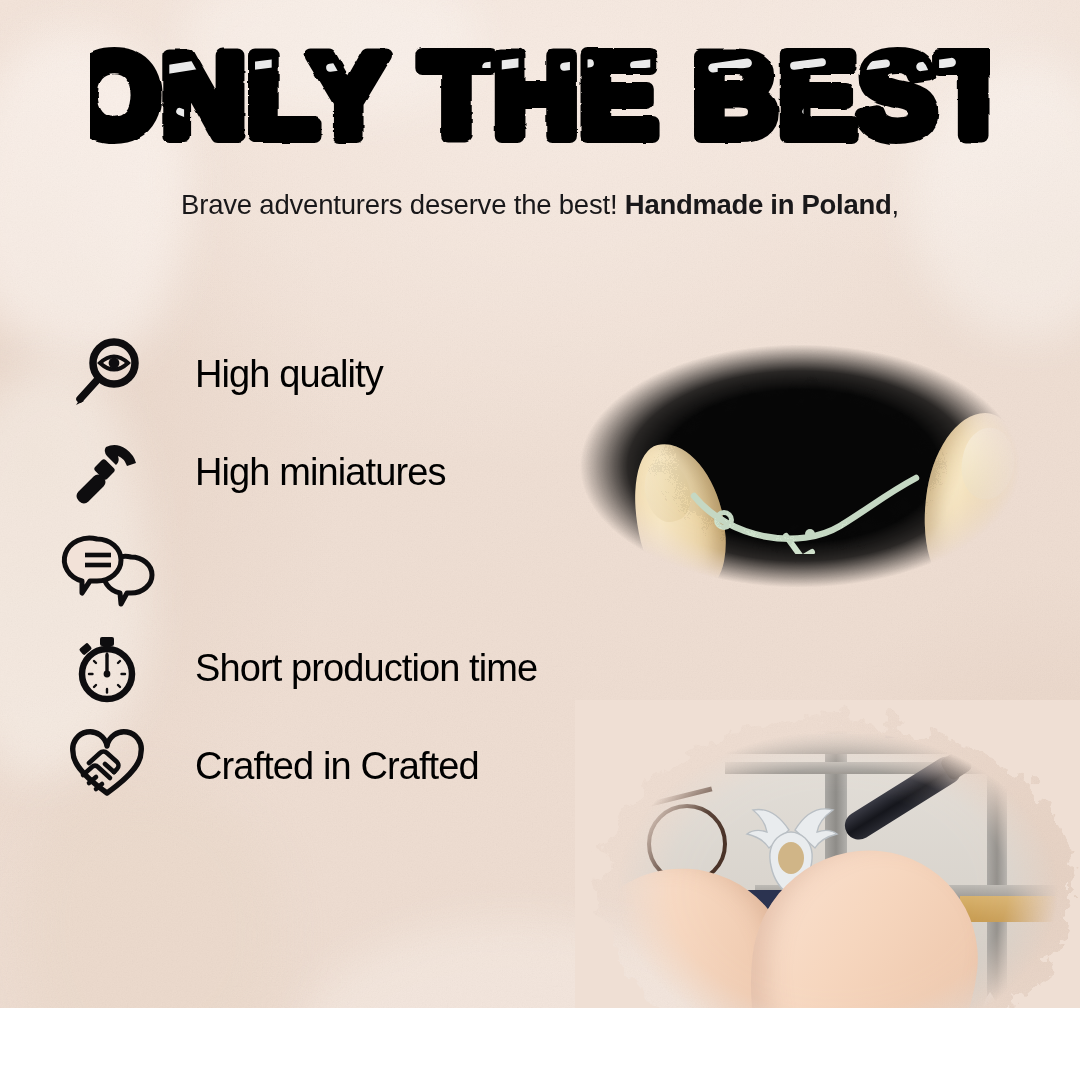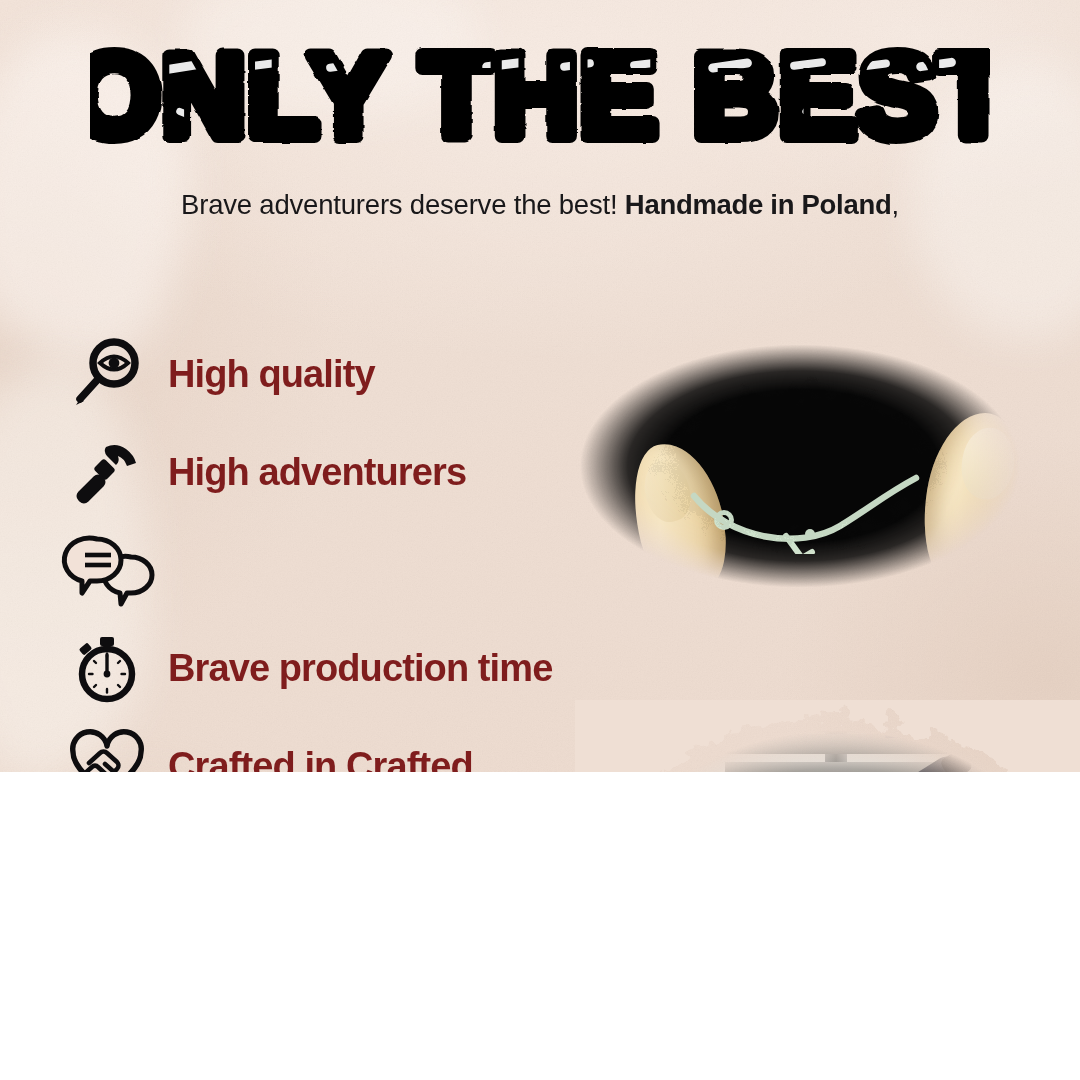--- a/index.html
+++ b/index.html
@@ -4,21 +4,21 @@
 <title>Only The Best — Product Feature Graphic</title>
 <style>
   html, body {
     margin: 0;
     padding: 0;
     background: #ffffff;
   }
   .canvas {
     position: relative;
     width: 1080px;
-    height: 772px;
+    height: 1008px;
     overflow: hidden;
     background: #f0e0d6;
     font-family: "Liberation Sans", sans-serif;
     -webkit-font-smoothing: antialiased;
   }
 
   
   .bg-base {
     position: absolute;
     inset: 0;
@@ -92,25 +92,26 @@
     flex: 0 0 90px;
     width: 90px;
     height: 80px;
     display: flex;
     align-items: center;
     justify-content: center;
   }
   .feature .ico svg { display: block; overflow: visible; }
   .feature .label {
     font-size: 38px;
-    font-weight: 700;
+    font-weight: 400;
     letter-spacing: -0.9px;
-    color: #7f1d1d;
+    color: #000000;
     white-space: nowrap;
     line-height: 1;
+    margin-left: 27px;
   }
   .feature.sm .label { font-size: 37px; }
 
   
   .photo {
     position: absolute;
     overflow: hidden;
   }
   .photo-top {
     left: 540px;
@@ -322,21 +323,21 @@
     <div class="feature">
       <span class="ico">
         <svg width="74" height="74" viewBox="0 0 74 74">
           <g fill="#0e0d0f">
             <path d="M36 12 q10 -5 20 2 q8 6 10 14 l-9 3 q-3 -8 -9 -10 q2 6 -2 9 l-9 -9 q-4 -5 -1 -9 Z"></path>
             <rect x="26" y="27" width="17" height="15" rx="3" transform="rotate(45 34.5 34.5)"></rect>
             <rect x="4" y="47" width="34" height="14" rx="6" transform="rotate(-45 21 54)"></rect>
           </g>
         </svg>
       </span>
-      <span class="label">High adventurers</span>
+      <span class="label">High miniatures</span>
     </div>
 
 
     <div class="feature sm">
       <span class="ico">
         <svg width="76" height="74" viewBox="0 0 76 74">
           <g fill="none" stroke="#0e0d0f" stroke-width="5" stroke-linejoin="round">
             <path d="M42 16 a21 18 0 1 1 0 36 l-4 0 l-6 11 l-1 -11 a21 18 0 0 1 11 -36 Z" transform="translate(20 8)"></path>
             <path d="M28 6 a24 21 0 1 1 0 42 l-7 0 l-8 12 l0 -12 a24 21 0 0 1 15 -42 Z" fill="#f2e2d8"></path>
             <line x1="16" y1="22" x2="42" y2="22" stroke-width="4.6"></line>
@@ -360,21 +361,21 @@
             <line x1="55" y1="43" x2="51.5" y2="43"></line>
             <line x1="37" y1="61.5" x2="37" y2="58"></line>
             <line x1="19" y1="43" x2="22.5" y2="43"></line>
             <line x1="50" y1="30" x2="48" y2="32"></line>
             <line x1="50" y1="56" x2="48" y2="54"></line>
             <line x1="24" y1="56" x2="26" y2="54"></line>
             <line x1="24" y1="30" x2="26" y2="32"></line>
           </g>
         </svg>
       </span>
-      <span class="label">Brave production time</span>
+      <span class="label">Short production time</span>
     </div>
 
     <div class="feature">
       <span class="ico">
         <svg width="76" height="74" viewBox="0 0 76 74">
           <path d="M38 64 C 10 44 4 32 4 23 A17 17 0 0 1 38 17 A17 17 0 0 1 72 23 C72 32 66 44 38 64 Z" fill="none" stroke="#0e0d0f" stroke-width="5.4" stroke-linejoin="round"></path>
           <g fill="none" stroke="#0e0d0f" stroke-width="4.6" stroke-linejoin="round" stroke-linecap="round">
             <path d="M20 34 l11 -10 a5 5 0 0 1 7 0 l10 9 a5 5 0 0 1 0 7 l-3 3"></path>
             <path d="M45 43 l-9 -8"></path>
             <path d="M14 46 l9 -8 a4 4 0 0 1 6 0 l12 11"></path>

